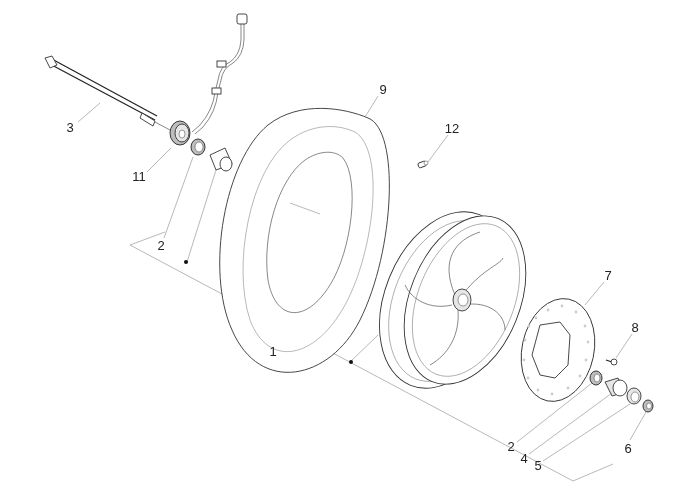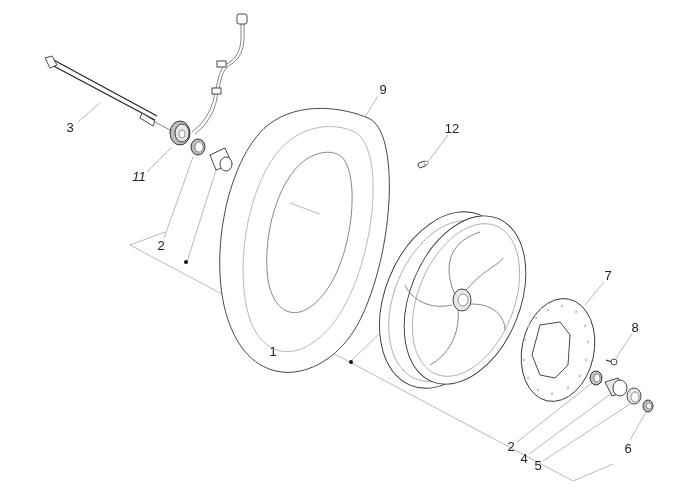--- a/index.html
+++ b/index.html
@@ -152,13 +152,13 @@
 <div class="callout-label" style="left:161px;top:245px;">2</div>
 <div class="callout-label" style="left:511px;top:446px;">2</div>
 <div class="callout-label" style="left:70px;top:127px;">3</div>
 <div class="callout-label" style="left:524px;top:458px;">4</div>
 <div class="callout-label" style="left:538px;top:465px;">5</div>
 <div class="callout-label" style="left:628px;top:448px;">6</div>
 <div class="callout-label" style="left:608px;top:275px;">7</div>
 <div class="callout-label" style="left:635px;top:327px;">8</div>
 <div class="callout-label" style="left:383px;top:89px;">9</div>
 <div class="callout-label" style="left:452px;top:128px;">12</div>
-<div class="callout-label" style="left:139px;top:176px;font-style:italic;">11</div>
+<div class="callout-label" style="left:139px;top:176px;">11</div>
 
 </body></html>

